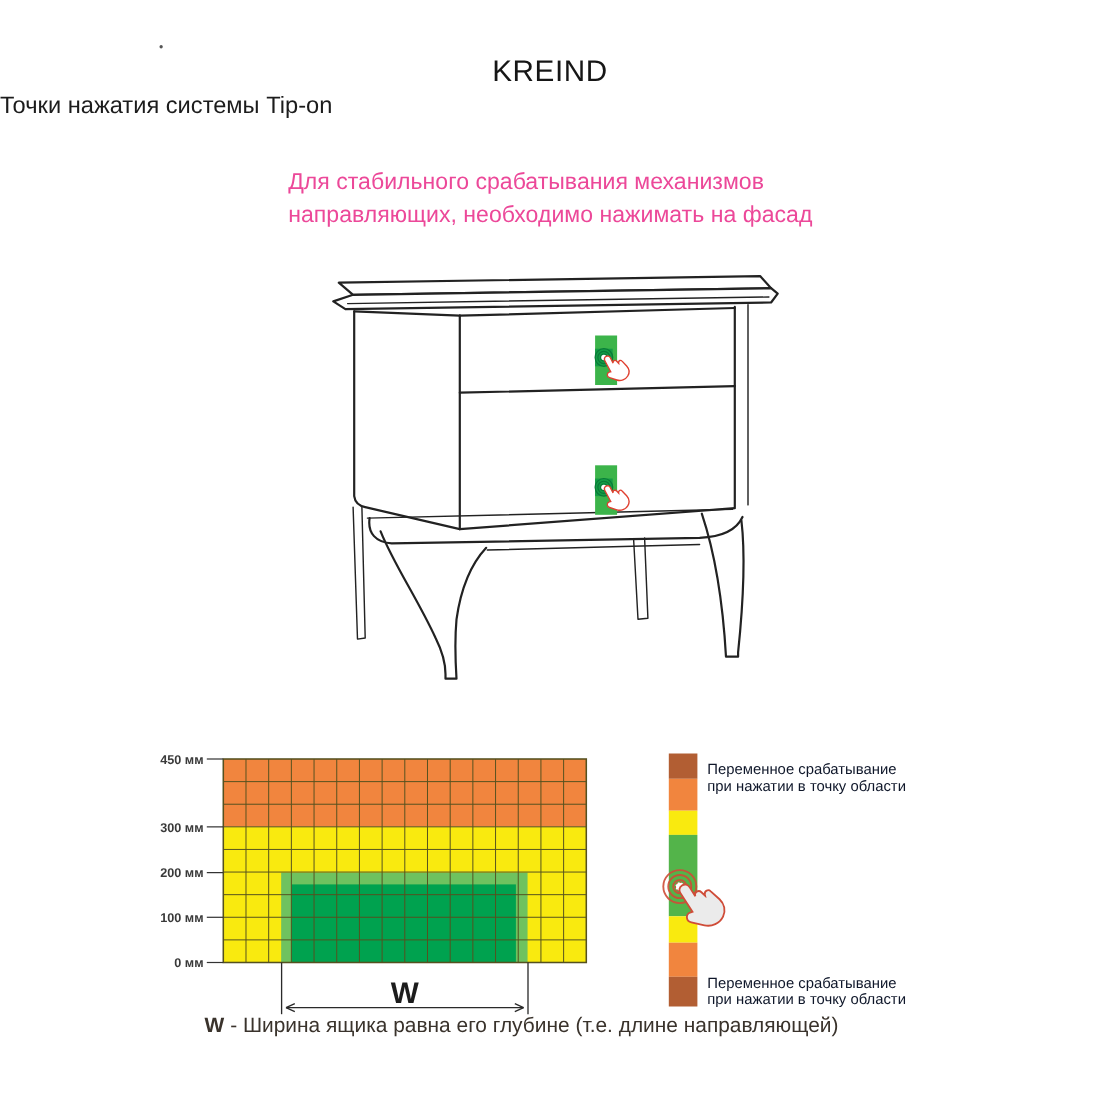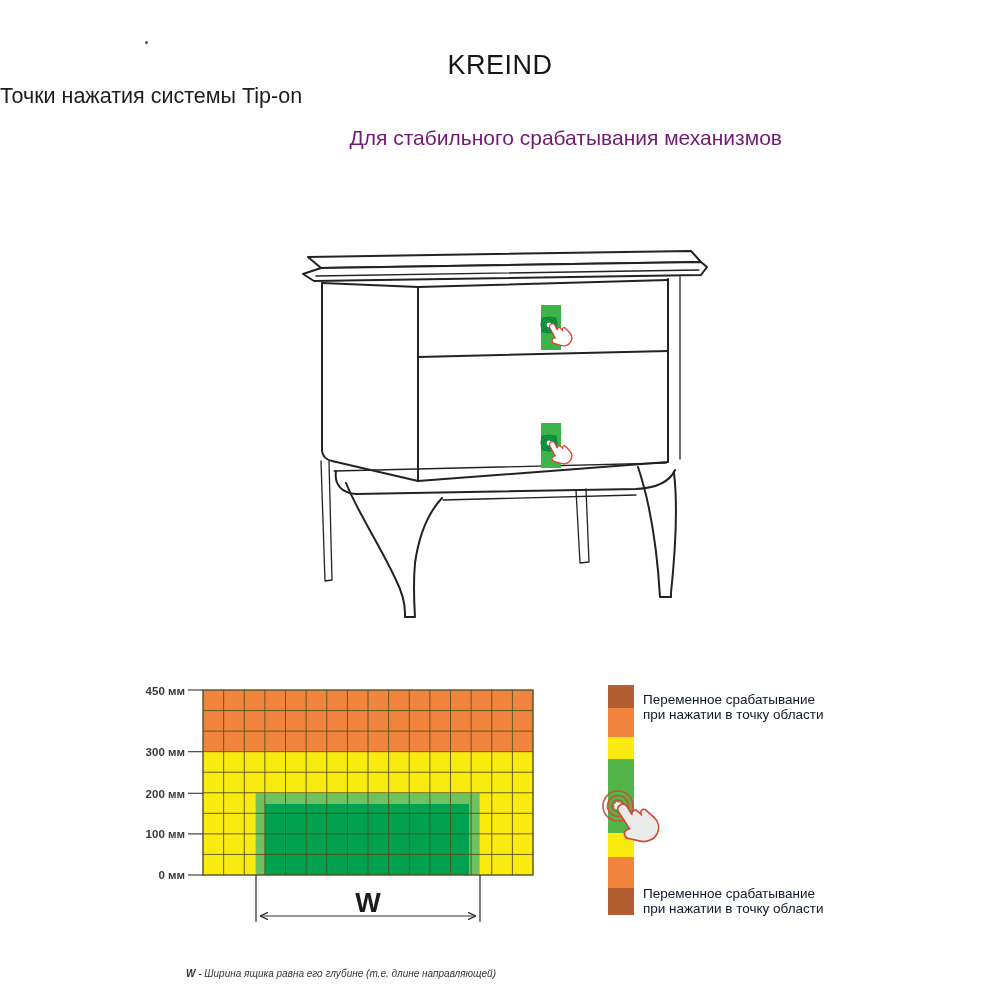--- a/index.html
+++ b/index.html
@@ -4,32 +4,32 @@
 <style>
   html,body{margin:0;padding:0;background:#fff;}
   #page{position:relative;width:1000px;height:1000px;background:#fff;overflow:hidden;
         font-family:"Liberation Sans","DejaVu Sans",sans-serif;color:#1f1f1f;}
   .abs{position:absolute;}
   
   #stray-mark{left:145px;top:41px;width:3px;height:3px;background:#555;border-radius:50%;}
   #brand{left:0;top:50px;width:1000px;text-align:center;font-size:27px;letter-spacing:.5px;color:#161616;}
   #subtitle{left:0;top:84px;width:1000px;text-align:left;font-size:21.5px;color:#1c1c1c;}
   
-  #intro{left:262px;top:123px;width:520px;font-size:21px;line-height:30px;color:#701a75;text-align:right;}
+  #intro{left:262px;top:151px;width:520px;font-size:21px;line-height:30px;color:#ec4899;}
   
   #furniture{left:200px;top:245px;}
   .line{fill:none;stroke:#222;stroke-width:2;stroke-linecap:round;stroke-linejoin:round;}
   .line.thin{stroke-width:1.3;}
   .fillw{fill:#fff;stroke:#222;stroke-width:2;stroke-linejoin:round;}
   
   #chart{left:140px;top:670px;}
   .ticklabel{font-family:"Liberation Sans","DejaVu Sans",sans-serif;font-size:11.5px;font-weight:bold;fill:#3a3a3a;}
   #w-label{font-family:"Liberation Sans","DejaVu Sans",sans-serif;font-size:27px;font-weight:bold;fill:#1c1c1c;}
   
-  #caption{left:186px;top:968px;font-size:10px;color:#3a332c;font-style:italic;}
+  #caption{left:186px;top:922px;font-size:19px;color:#3a332c;}
   #caption b{font-weight:bold;}
   
   #legend-strip{left:608px;top:685px;width:26px;}
   .seg{width:26px;}
   .legend-text{font-size:13.5px;line-height:15px;color:#0f172a;}
   #legend-item-0{left:643px;top:692px;}
   #legend-item-1{left:659px;top:792px;}
   #legend-item-2{left:643px;top:886px;}
   #legend-icon{left:585px;top:768px;}
 </style>
@@ -38,20 +38,21 @@
 
 <div id="page">
 
   <div id="stray-mark" class="abs"></div>
 
   <div id="brand" class="abs">KREIND</div>
   <div id="subtitle" class="abs">Точки нажатия системы Tip-on</div>
 
   <div id="intro" class="abs">
     <div>Для стабильного срабатывания механизмов</div>
+    <div>направляющих, необходимо нажимать на фасад</div>
   </div>
 
   <svg id="furniture" class="abs" width="520" height="400" viewBox="0 0 520 400">
     <defs>
       <path id="hand-shape" d="M0,0 C-1.6,0 -2.7,1.1 -2.7,2.8 L-2.7,13.6 L-3.9,13.3 C-6.5,12.9 -7.9,15.9 -6,17.7 L-1.4,22.4 C1.2,25.1 5.4,25.7 8.6,23.8 C11.4,22.1 12.6,18.9 11.8,15.7 L10.3,10.1 C9.9,8.4 7.8,8.2 7.1,9.7 L6.8,10.4 L6.2,8 C5.7,6 3,6 2.6,8 L2.7,2.8 C2.7,1.1 1.6,0 0,0 Z"></path>
     </defs>
 
     <path class="fillw" d="M108,12 L491,6 L501,17 L121,23 Z"></path>
     <path class="fillw" d="M121,23 L501,17 L507,22 L501,30 L114,36 L103,29 Z"></path>
     <path class="line thin" d="M116,31 L499,25"></path>

